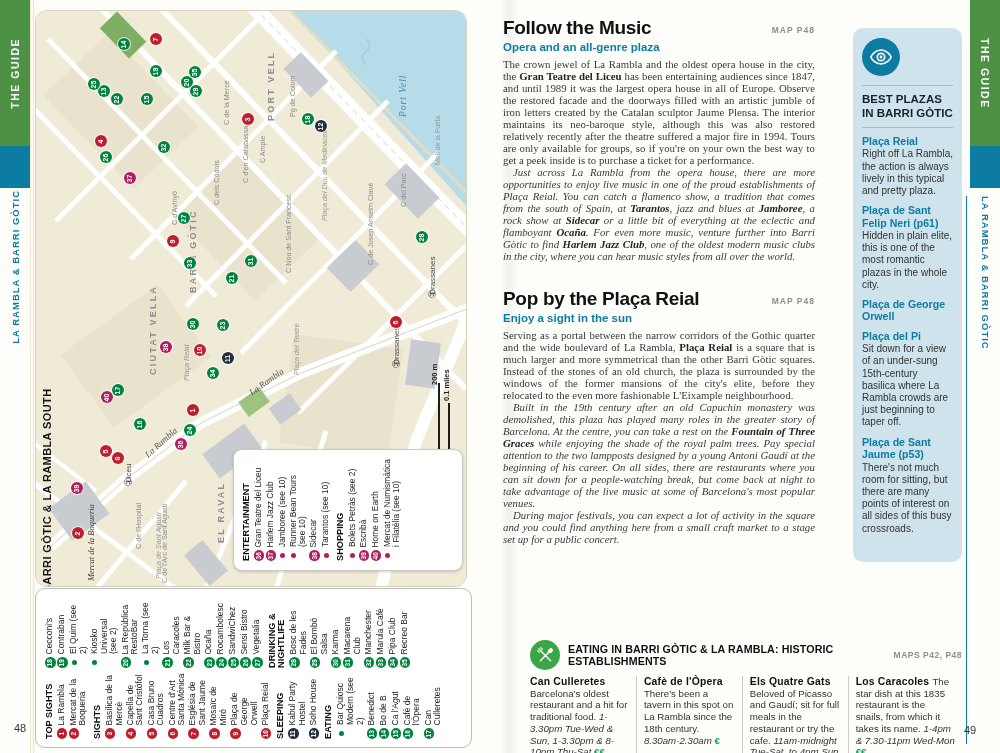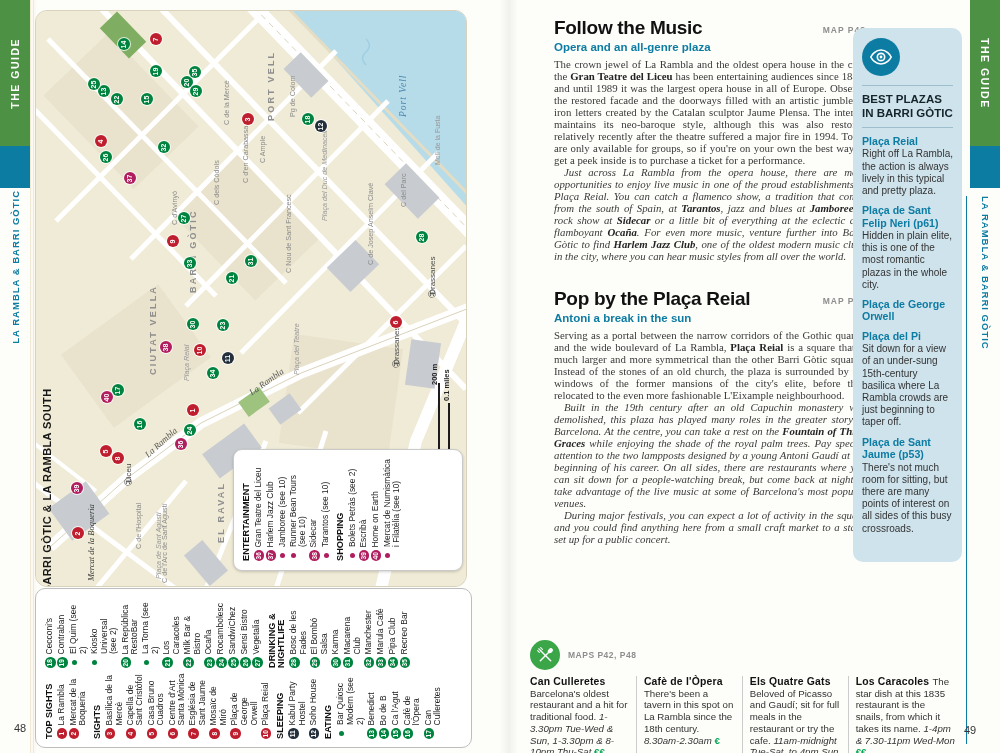--- a/index.html
+++ b/index.html
@@ -59,21 +59,21 @@
   .lg-dot{width:5px;height:5px;border-radius:50%;flex:0 0 auto;margin:2.5px 6px 0 3px;}
   .lg-l{flex:1;}
   
   .sbar{position:absolute;width:2px;background:#1c1c1c;z-index:4;}
   .compass{position:absolute;left:395px;top:536px;width:16px;height:16px;border:1.5px solid #222;border-radius:50%;
            display:flex;align-items:center;justify-content:center;z-index:4;background:rgba(255,255,255,.4);}
   .compass b{transform:rotate(-90deg);font-size:9px;color:#111;}
   .compass:before{content:"";position:absolute;left:-9px;top:4.5px;border-right:7px solid #222;
            border-top:4px solid transparent;border-bottom:4px solid transparent;}
   
-  .article{position:absolute;left:554px;top:17px;width:312px;}
+  .article{position:absolute;left:503px;top:17px;width:312px;}
   .hrow{display:flex;justify-content:space-between;align-items:flex-end;}
   .hrow h1{font-size:19px;margin:0;letter-spacing:-0.3px;color:#111;line-height:21px;}
   .maplab{font-size:8.5px;color:#8e8e8e;letter-spacing:1px;font-weight:bold;padding-bottom:3px;}
   .subhead{color:#0d7ca3;font-weight:bold;font-size:11.5px;margin:3px 0 5px;}
   .article p{font-family:"Liberation Serif",serif;font-size:10.8px;line-height:12px;text-align:justify;
              color:#3a3a3a;margin:0;}
   .ind{text-indent:10px;font-style:italic;}
   .h2row{margin-top:26px;}
   
   .sidebar{position:absolute;left:853px;top:28px;width:109px;height:534px;background:#cfe3ec;border-radius:10px;
@@ -566,21 +566,21 @@
       <span class="maplab">MAP P48</span>
     </div>
     <div class="subhead">Opera and an all-genre plaza</div>
     <p><span>The crown jewel of La Rambla and the oldest opera house in the city, the </span><span class="b">Gran Teatre del Liceu</span><span> has been entertaining audiences since 1847, and until 1989 it was the largest opera house in all of Europe. Observe the restored facade and the doorways filled with an artistic jumble of iron letters created by the Catalan sculptor Jaume Plensa. The interior maintains its neo-baroque style, although this was also restored relatively recently after the theatre suffered a major fire in 1994. Tours are only available for groups, so if you're on your own the best way to get a peek inside is to purchase a ticket for a performance.</span></p>
     <p class="ind"><span>Just across La Rambla from the opera house, there are more opportunities to enjoy live music in one of the proud establishments of Plaça Reial. You can catch a flamenco show, a tradition that comes from the south of Spain, at </span><span class="b">Tarantos</span><span>, jazz and blues at </span><span class="b">Jamboree</span><span>, a rock show at </span><span class="b">Sidecar</span><span> or a little bit of everything at the eclectic and flamboyant </span><span class="b">Ocaña</span><span>. For even more music, venture further into Barri Gòtic to find </span><span class="b">Harlem Jazz Club</span><span>, one of the oldest modern music clubs in the city, where you can hear music styles from all over the world.</span></p>
 
     <div class="hrow h2row">
       <h1>Pop by the Plaça Reial</h1>
       <span class="maplab">MAP P48</span>
     </div>
-    <div class="subhead">Antoni a break in the sun</div>
+    <div class="subhead">Enjoy a sight in the sun</div>
     <p><span>Serving as a portal between the narrow corridors of the Gothic quarter and the wide boulevard of La Rambla, </span><span class="b">Plaça Reial</span><span> is a square that is much larger and more symmetrical than the other Barri Gòtic squares. Instead of the stones of an old church, the plaza is surrounded by the windows of the former mansions of the city's elite, before they relocated to the even more fashionable L'Eixample neighbourhood.</span></p>
     <p class="ind"><span>Built in the 19th century after an old Capuchin monastery was demolished, this plaza has played many roles in the greater story of Barcelona. At the centre, you can take a rest on the </span><span class="b">Fountain of Three Graces</span><span> while enjoying the shade of the royal palm trees. Pay special attention to the two lampposts designed by a young Antoni Gaudí at the beginning of his career. On all sides, there are restaurants where you can sit down for a people-watching break, but come back at night to take advantage of the live music at some of Barcelona's most popular venues.</span></p>
     <p class="ind"><span>During major festivals, you can expect a lot of activity in the square and you could find anything here from a small craft market to a stage set up for a public concert.</span></p>
   </div>
 
   <div class="sidebar">
     <div class="sb-icon">
       <svg viewBox="0 0 24 24" width="26" height="26">
         <path d="M12 5.5c-5 0-8.4 4.3-9.4 6.5 1 2.2 4.4 6.5 9.4 6.5s8.4-4.3 9.4-6.5c-1-2.2-4.4-6.5-9.4-6.5z" fill="none" stroke="#fff" stroke-width="1.5"></path>
         <circle cx="12" cy="12" r="3.4" fill="none" stroke="#fff" stroke-width="1.5"></circle>
@@ -604,20 +604,21 @@
   <div class="eating">
     <div class="eat-head">
       <span class="eat-icon">
         <svg viewBox="0 0 22 22" width="19" height="19">
           <ellipse cx="16.6" cy="5.4" rx="2.5" ry="3.3" transform="rotate(45 16.6 5.4)" fill="#fff"></ellipse>
           <line x1="14.8" y1="7.2" x2="5" y2="17" stroke="#fff" stroke-width="1.7" stroke-linecap="round"></line>
           <line x1="6" y1="6" x2="17" y2="17" stroke="#fff" stroke-width="1.7" stroke-linecap="round"></line>
           <path d="M3.2,3.2 l2.6,2.6 M5.4,1.9 l2,2 M1.9,5.4 l2,2" stroke="#fff" stroke-width="1.3" stroke-linecap="round" fill="none"></path>
         </svg>
       </span>
+      <span class="eat-title">EATING IN BARRI GÒTIC &amp; LA RAMBLA: HISTORIC ESTABLISHMENTS</span>
       <span class="eat-maps">MAPS P42, P48</span>
     </div>
     <div id="eating-cols">
         <div class="eat-col"><span class="eat-name">Can Culleretes</span><span>Barcelona's oldest restaurant and a hit for traditional food. </span><span class="eat-hours">1-3.30pm Tue-Wed &amp; Sun, 1-3.30pm &amp; 8-10pm Thu-Sat </span><span class="eat-price">€€</span></div>
         <div class="eat-col"><span class="eat-name">Cafè de l'Òpera</span><span>There's been a tavern in this spot on La Rambla since the 18th century. </span><span class="eat-hours">8.30am-2.30am </span><span class="eat-price">€</span></div>
         <div class="eat-col"><span class="eat-name">Els Quatre Gats</span><span>Beloved of Picasso and Gaudí; sit for full meals in the restaurant or try the cafe. </span><span class="eat-hours">11am-midnight Tue-Sat, to 4pm Sun </span></div>
         <div class="eat-col"><span class="eat-name inline">Los Caracoles </span><span>The star dish at this 1835 restaurant is the snails, from which it takes its name. </span><span class="eat-hours">1-4pm &amp; 7.30-11pm Wed-Mon </span><span class="eat-price">€€</span></div>
       </div>
   </div>
 

